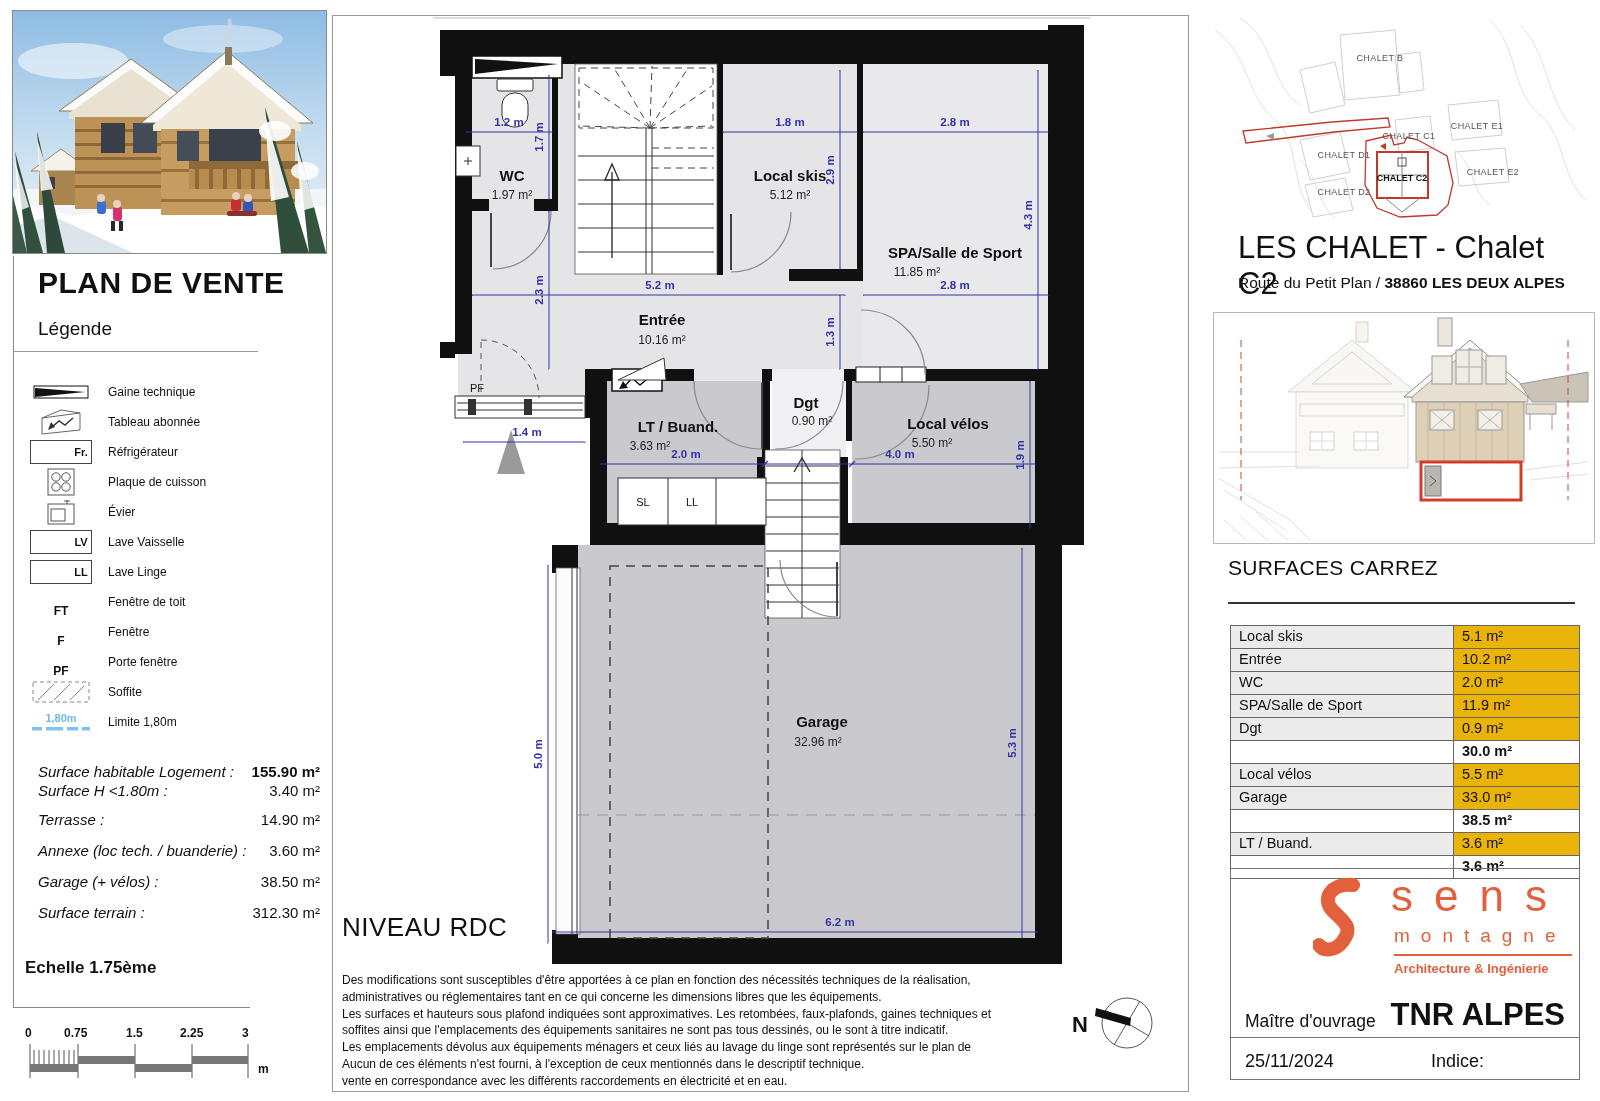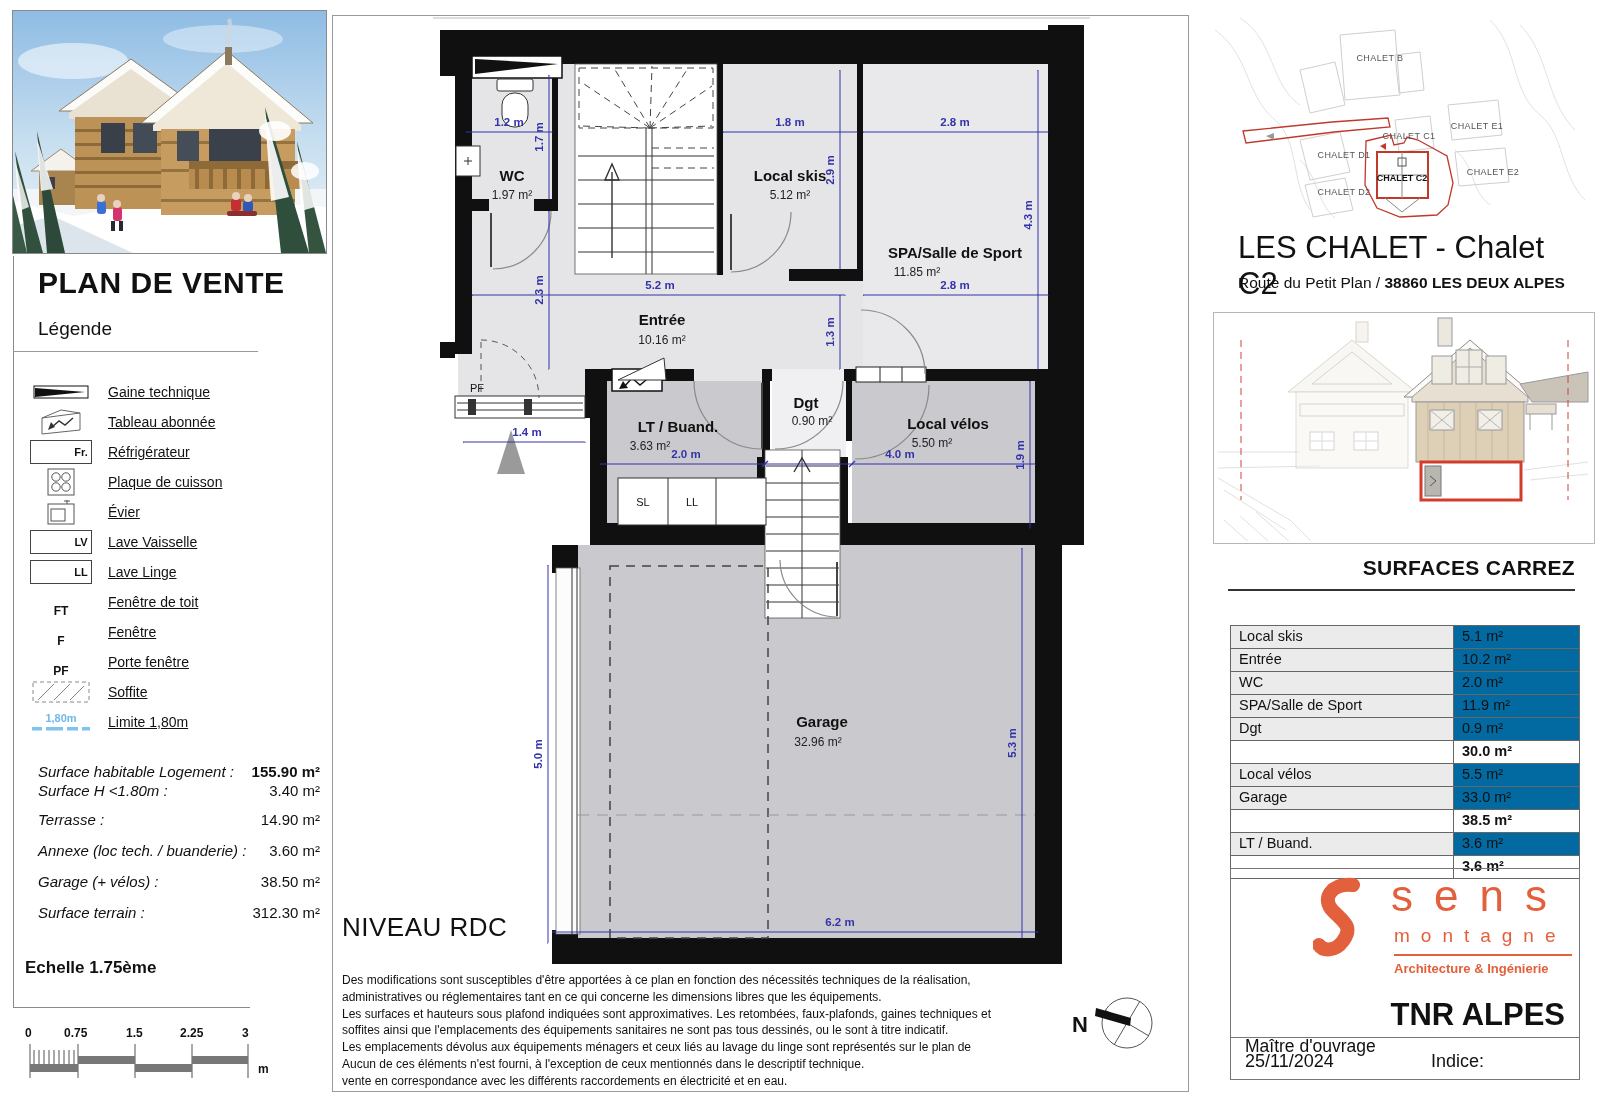--- a/index.html
+++ b/index.html
@@ -9,29 +9,29 @@
   svg text{font-family:"Liberation Sans",sans-serif;}
   .rn{font-size:15px;font-weight:bold;fill:#111;text-anchor:middle;}
   .ra{font-size:12px;fill:#222;text-anchor:middle;}
   .dim{font-size:11.5px;font-weight:bold;fill:#3333aa;text-anchor:middle;}
   .wall{fill:#101010;}
   .arc{fill:none;stroke:#8a8a8a;stroke-width:1.2;}
   .leaf{stroke:#444;stroke-width:2;fill:none;}
   .dimln{stroke:#3333aa;stroke-width:1;}
   .lrow{display:flex;align-items:center;height:30px;}
   .licon{width:62px;display:flex;justify-content:center;align-items:center;flex:none;}
-  .llabel{margin-left:16px;font-size:14px;color:#111;text-decoration:underline;}
+  .llabel{margin-left:16px;font-size:12px;color:#111;}
   .abbrbox{border:1.6px solid #444;width:24px;height:22px;display:flex;align-items:center;
            justify-content:center;font-weight:bold;font-size:11px;background:#fff;padding-left:40px;}
   .abbrtxt{font-weight:bold;font-size:12px;margin-top:17px;}
   .srow{display:flex;justify-content:space-between;font-size:15px;width:282px;}
   .srow .lab{font-style:italic;}
   .trow{display:flex;border-top:1px solid #666;height:22px;line-height:21px;font-size:14.5px;}
   .trow .tl{flex:1;background:#ebebeb;padding-left:8px;}
-  .trow .tv{width:117px;background:#0369a1;border-left:1px solid #666;padding-left:8px;}
+  .trow .tv{width:117px;background:#eab308;border-left:1px solid #666;padding-left:8px;}
   .trow.total .tl,.trow.total .tv{background:#fff;font-weight:bold;}
   .disc{font-size:12px;line-height:1.4;color:#111;}
 </style>
 </head>
 <body>
 
 <div id="page">
 
   <div class="abs" style="left:12px;top:10px;width:313px;height:242px;border:1px solid #8a8a8a;overflow:hidden;">
     <svg width="313" height="242" viewBox="0 0 313 242">
@@ -658,21 +658,21 @@
         <line x1="1552" y1="414" x2="1552" y2="430" stroke="#999"></line>
 
       <rect x="1421" y="462" width="100" height="38" fill="#ffffff" stroke="#d43c2a" stroke-width="3"></rect>
       <rect x="1425" y="466" width="16" height="30" fill="#b9b6b0" stroke="#777"></rect>
       <path d="M1430,476 l6,5 l-6,5" fill="none" stroke="#555"></path>
       <line x1="1241" y1="340" x2="1241" y2="500" stroke="#cc4433" stroke-dasharray="7,5"></line>
       <line x1="1568" y1="340" x2="1568" y2="500" stroke="#cc4433" stroke-dasharray="7,5"></line>
     </svg>
   </div>
 
-  <div class="abs" style="left:1228px;top:556px;width:347px;font-size:21px;font-weight:700;border-bottom:2px solid #333;padding-bottom:9px;letter-spacing:0.3px;text-align:right;">SURFACES CARREZ</div>
+  <div class="abs" style="left:1228px;top:556px;width:347px;font-size:21px;font-weight:400;border-bottom:2px solid #333;padding-bottom:22px;letter-spacing:0.3px;">SURFACES CARREZ</div>
 
   <div class="abs" style="left:1230px;top:625px;width:348px;border:1px solid #666;border-top:none;">
     <div class="trow">
         <div class="tl">Local skis</div>
         <div class="tv">5.1 m²</div>
       </div>
     <div class="trow">
         <div class="tl">Entrée</div>
         <div class="tv">10.2 m²</div>
       </div>
@@ -715,20 +715,20 @@
   </div>
 
   <div class="abs" style="left:1230px;top:868px;width:348px;height:210px;border:1px solid #777;">
     <svg class="abs" style="left:82px;top:6px;" width="58" height="90">
       <path d="M40,10 C18,8 8,24 20,36 C32,48 40,52 30,66 C22,77 10,76 6,70" fill="none" stroke="#e2603c" stroke-width="14" stroke-linecap="round"></path>
     </svg>
     <div class="abs" style="left:160px;top:2px;font-size:44px;font-weight:500;letter-spacing:21px;color:#e2603c;">sens</div>
     <div class="abs" style="left:163px;top:56px;font-size:19px;letter-spacing:11px;color:#e2603c;">montagne</div>
     <div class="abs" style="left:163px;top:85px;width:178px;height:2px;background:#e2603c;"></div>
     <div class="abs" style="left:163px;top:92px;font-size:13px;font-weight:bold;color:#e2603c;">Architecture &amp; Ingénierie</div>
-    <div class="abs" style="left:14px;top:142px;font-size:17.5px;margin-top:25px;">Maître d'ouvrage</div>
+    <div class="abs" style="left:14px;top:142px;font-size:17.5px;">Maître d'ouvrage</div>
     <div class="abs" style="right:14px;top:128px;font-size:31px;font-weight:800;">TNR ALPES</div>
     <div class="abs" style="left:0;top:168px;width:348px;height:1px;background:#777;"></div>
     <div class="abs" style="left:14px;top:182px;font-size:18px;">25/11/2024</div>
     <div class="abs" style="left:200px;top:182px;font-size:18px;">Indice:</div>
   </div>
 
 </div>
 
 </body></html>

